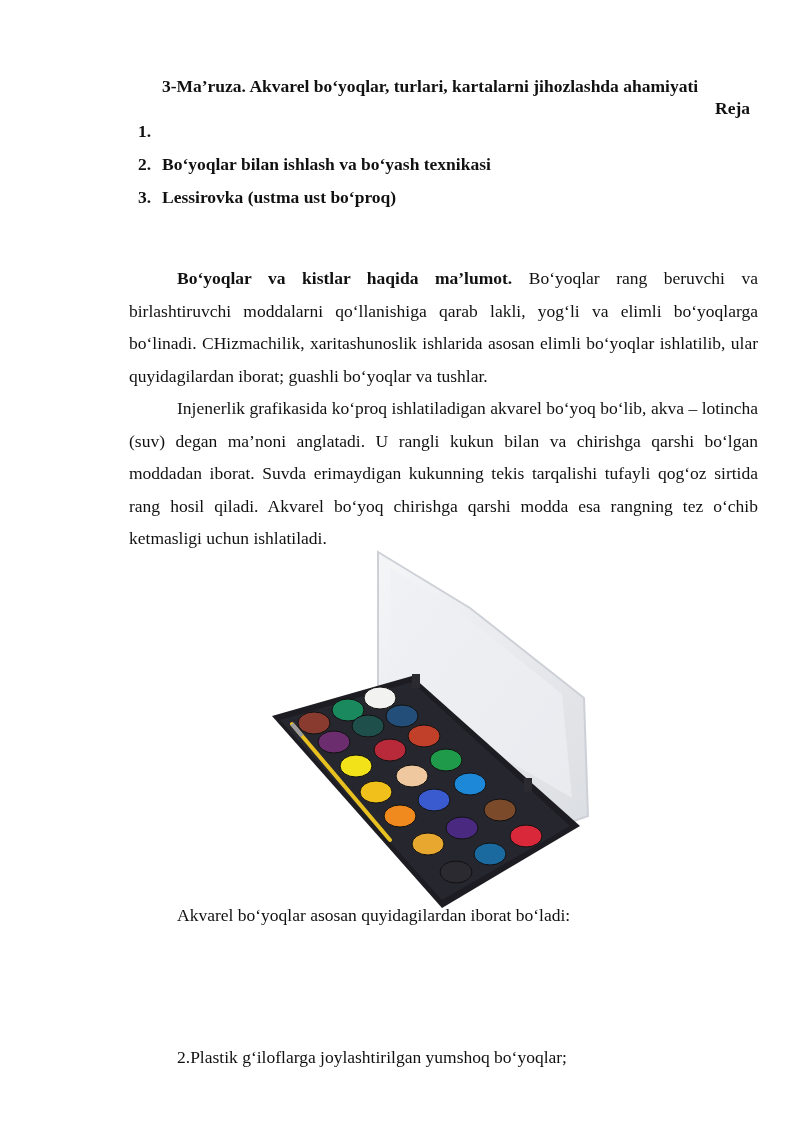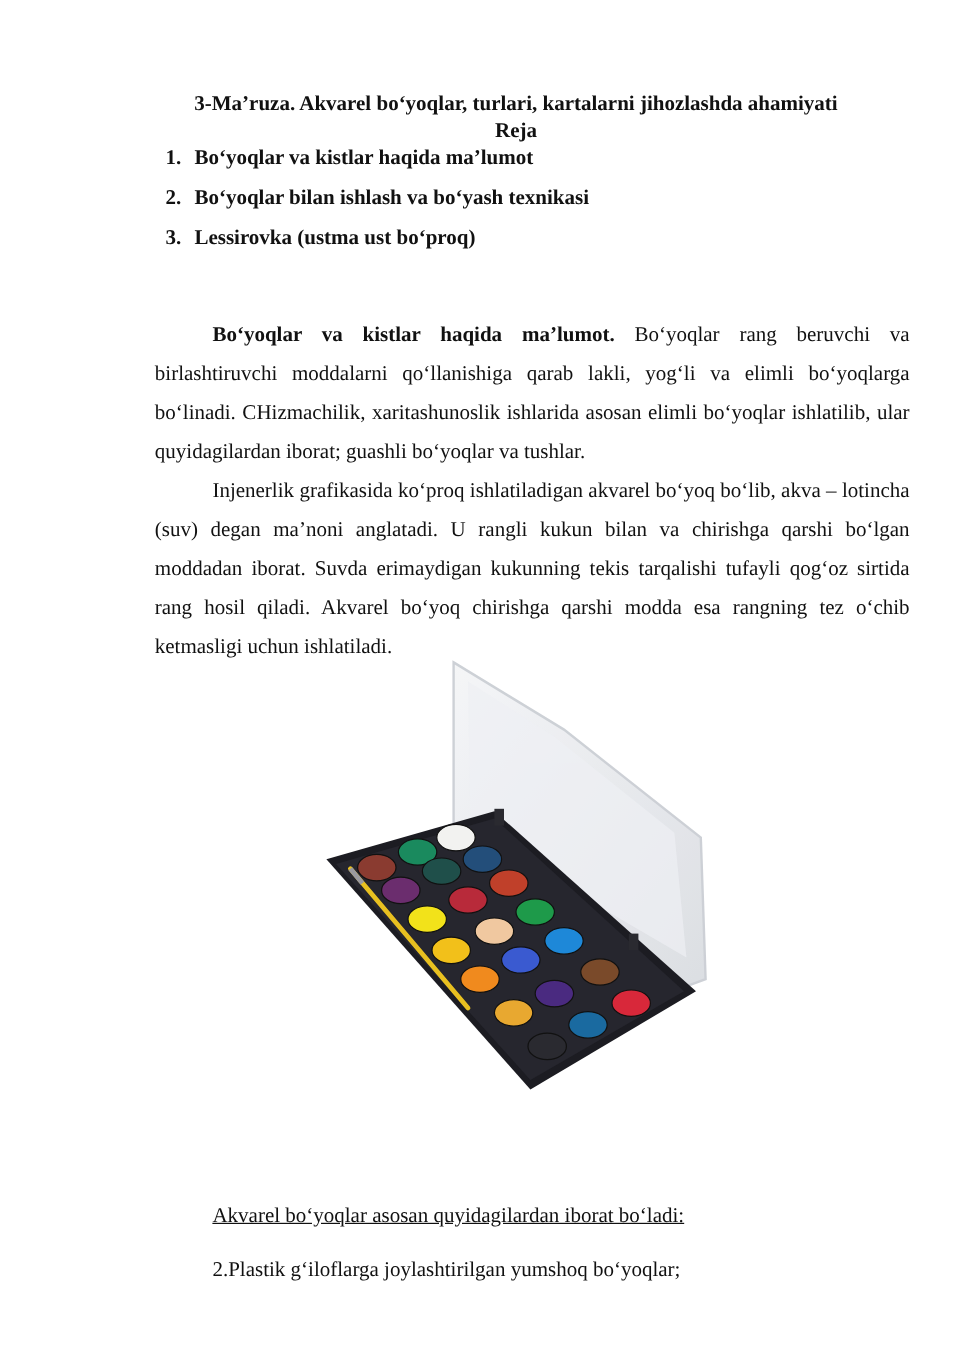--- a/index.html
+++ b/index.html
@@ -1,48 +1,47 @@
 <!DOCTYPE html>
 <html><head>
 <meta charset="utf-8">
 <style>
   html, body { margin: 0; padding: 0; background: #ffffff; }
   body { width: 800px; height: 1131px; position: relative; overflow: hidden;
          font-family: "Liberation Serif", "DejaVu Serif", serif; color: #111; }
   .page { position: absolute; left: 0; top: 0; width: 800px; height: 824px; }
   .title { position: absolute; left: 110px; width: 640px; top: 75px; text-align: center;
            font-weight: bold; font-size: 17.5px; line-height: 22px; }
-  .subtitle { position: absolute; left: 110px; width: 640px; top: 97px; text-align: center;
+  .subtitle { position: absolute; left: 110px; width: 640px; top: 97px; text-align: right;
               font-weight: bold; font-size: 17.5px; line-height: 22px; }
   .plan { position: absolute; left: 138px; top: 118px; margin: 0; padding: 0; list-style: none;
           font-weight: bold; font-size: 17.5px; }
   .plan li { height: 33px; line-height: 26px; display: flex; }
   .plan .num { width: 24px; }
   .para { position: absolute; left: 113px; width: 629px; font-size: 17.5px; line-height: 32.6px;
           text-align: justify; text-indent: 48px; margin: 16px; }
   .para b { font-weight: bold; }
   .p1 { top: 246px; }
   .p2 { top: 376px; }
   .figure { position: absolute; left: 262px; top: 548px; width: 336px; height: 364px; }
-  .p3 { top: 980px; text-decoration: underline; }
+  .p3 { top: 883px; }
   .p4 { top: 960px; }
   .p5 { top: 1025px; }
 </style>
 </head>
 <body>
 
 <div class="page">
 
   <div class="title">3-Ma’ruza. Akvarel bo‘yoqlar, turlari, kartalarni jihozlashda ahamiyati</div>
   <div class="subtitle">Reja</div>
 
   <ol class="plan">
     <li>
       <span class="num">1.</span>
-      <span>Bo‘yoqlar va kistlar haqida ma’lumot</span>
     </li>
     <li>
       <span class="num">2.</span>
       <span>Bo‘yoqlar bilan ishlash va bo‘yash texnikasi</span>
     </li>
     <li>
       <span class="num">3.</span>
       <span>Lessirovka (ustma ust bo‘proq)</span>
     </li>
   </ol>

